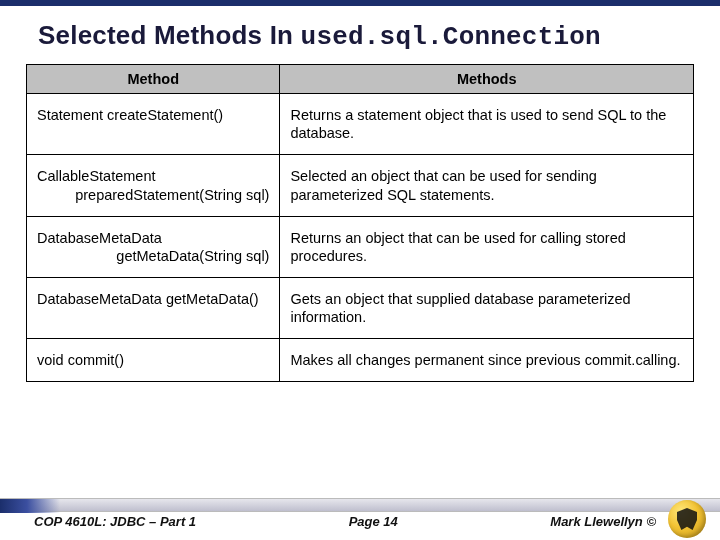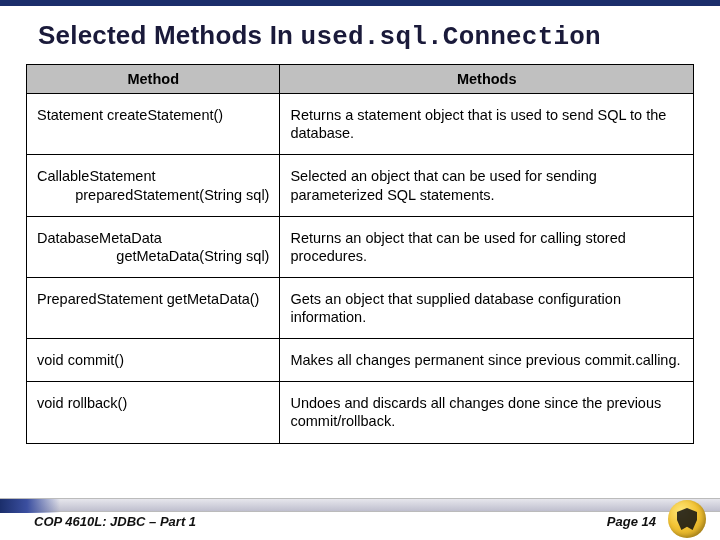--- a/index.html
+++ b/index.html
@@ -127,35 +127,32 @@
         </tr>
         <tr>
           <td><span>CallableStatement</span><span class="indent">preparedStatement(String sql)</span></td>
           <td>Selected an object that can be used for sending parameterized SQL statements.</td>
         </tr>
         <tr>
           <td><span>DatabaseMetaData</span><span class="indent">getMetaData(String sql)</span></td>
           <td>Returns an object that can be used for calling stored procedures.</td>
         </tr>
         <tr>
-          <td><span>PreparedStatement  getMetaData()</span></td>
-          <td>Gets an object that supplied database configuration information.</td>
+          <td><span>DatabaseMetaData  getMetaData()</span></td>
+          <td>Gets an object that supplied database parameterized information.</td>
         </tr>
         <tr>
           <td><span>void commit()</span></td>
           <td>Makes all changes permanent since previous commit.calling.</td>
-        </tr>
-        <tr>
-          <td><span>void rollback()</span></td>
-          <td>Undoes and discards all changes done since the previous commit/rollback.</td>
         </tr>
       </tbody>
   </table>
 </div>
 
 <div class="footer">
   <div class="footer-beam"></div>
   <div class="footer-text">
     <span>COP 4610L: JDBC – Part 1</span>
     <span>Page 14</span>
+    <span>Mark Llewellyn ©</span>
   </div>
   <div class="logo"></div>
 </div>
 
 </body></html>

